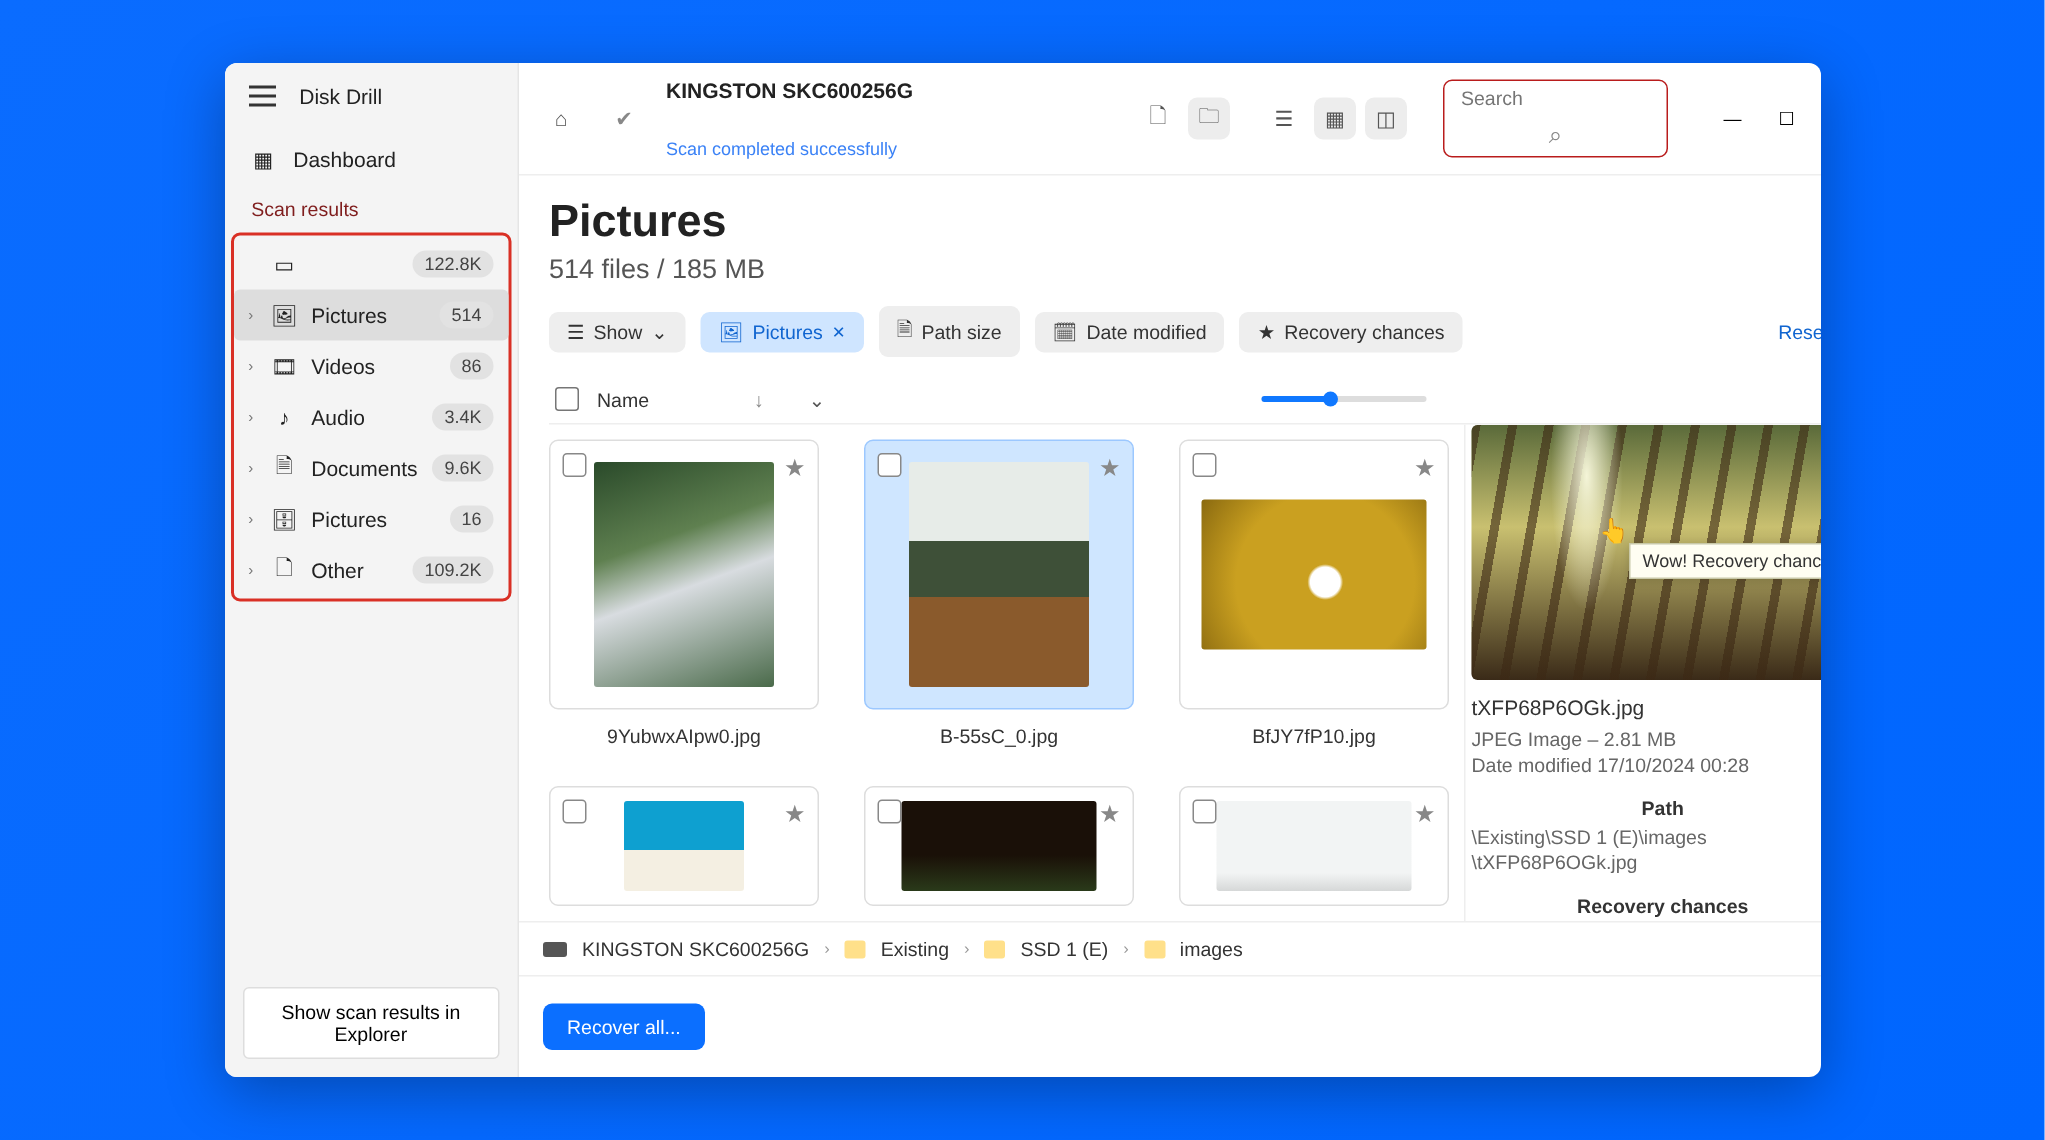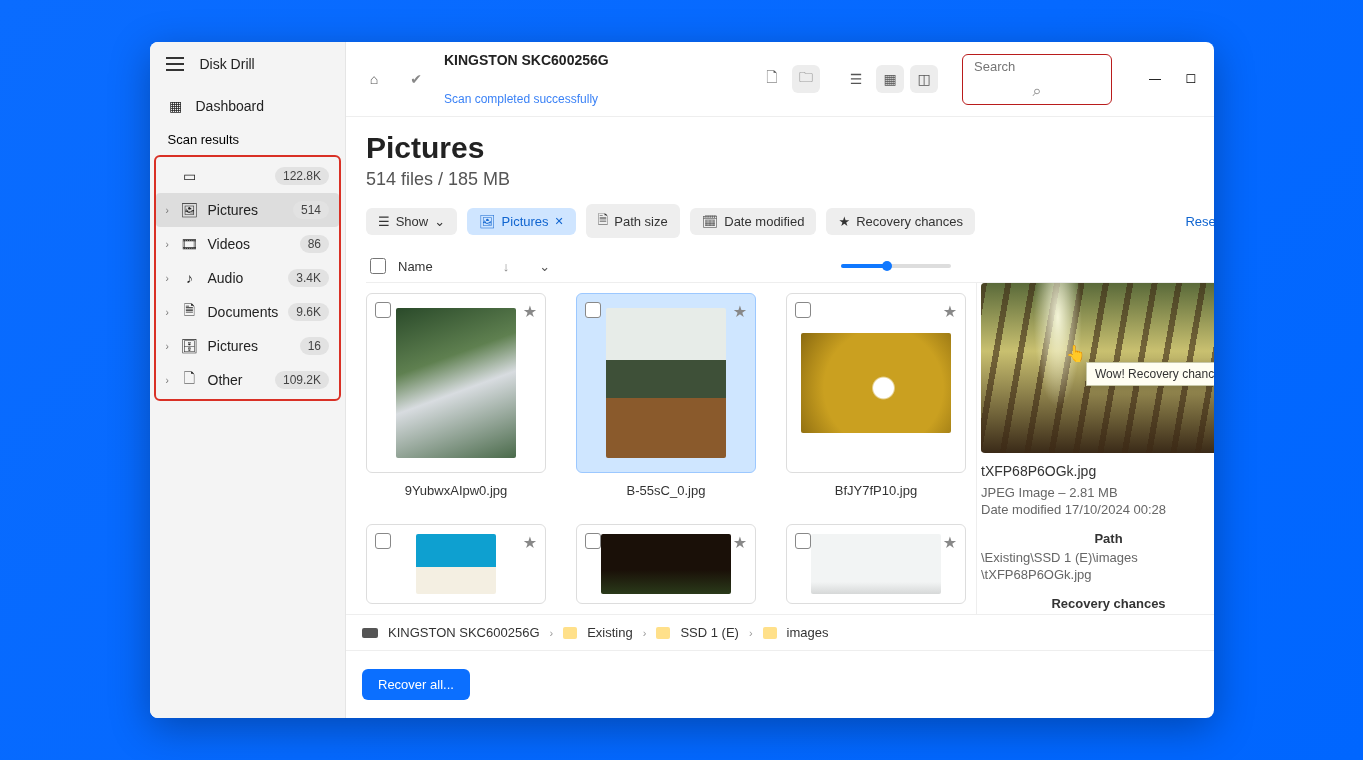--- a/index.html
+++ b/index.html
@@ -8,21 +8,21 @@
 
 
 .sidebar { width: 278px; background: #f4f4f4; border-right: 1px solid #e5e5e5; display: flex; flex-direction: column; }
 .sidebar-header { display:flex; align-items:center; gap:16px; padding:14px 16px; }
 .hamburger { width:18px; height:14px; display:flex; flex-direction:column; justify-content:space-between; cursor:pointer; }
 .hamburger span { height:2px; background:#333; }
 .app-title { font-size:14px; color:#222; }
 .sidebar-nav { padding: 4px 0; }
 .sidebar-item { display:flex; align-items:center; gap:12px; padding:8px 18px 8px 40px; font-size:14px; color:#222; cursor:pointer; position:relative; }
 .sidebar-item.dashboard { padding-left:18px; gap:12px; }
-.sidebar-heading { font-size:13px; color:#000000; padding:10px 18px 6px; }
+.sidebar-heading { font-size:13px; color:#7f1d1d; padding:10px 18px 6px; }
 .red-box { border:2px solid #d93025; border-radius:6px; margin:2px 4px; padding:2px 0; }
 .scan-item { display:flex; align-items:center; gap:10px; padding:8px 10px 8px 26px; font-size:14px; color:#222; cursor:pointer; position:relative; }
 .scan-item .chev { position:absolute; left:10px; font-size:10px; color:#777; }
 .scan-item.active { background:#ddd; border-radius:4px; }
 .scan-item .count { margin-left:auto; background:#e2e2e2; color:#444; border-radius:10px; padding:2px 8px; font-size:12px; }
 .sidebar-footer { margin-top:auto; padding:12px; }
 .explorer-btn { width:100%; background:#fff; border:1px solid #ddd; border-radius:4px; padding:8px; font-size:13px; cursor:pointer; }
 
 
 .main { flex:1; display:flex; flex-direction:column; position:relative; }
@@ -152,20 +152,23 @@
           <span>Pictures</span>
           <span class="count">16</span>
         </div>
         <div class="scan-item">
           <span class="chev">›</span>
           <span class="ico">🗋</span>
           <span>Other</span>
           <span class="count">109.2K</span>
         </div>
       </div>
+    </div>
+    <div class="sidebar-footer">
+      <button class="explorer-btn">Show scan results in Explorer</button>
     </div>
   </aside>
 
   <div class="main">
 
     <div class="titlebar">
       <div class="tb-icon">⌂</div>
       <div class="tb-icon" style="color:#888;">✔</div>
       <div class="tb-title-block">
         <div class="tb-title">KINGSTON SKC600256G</div>

